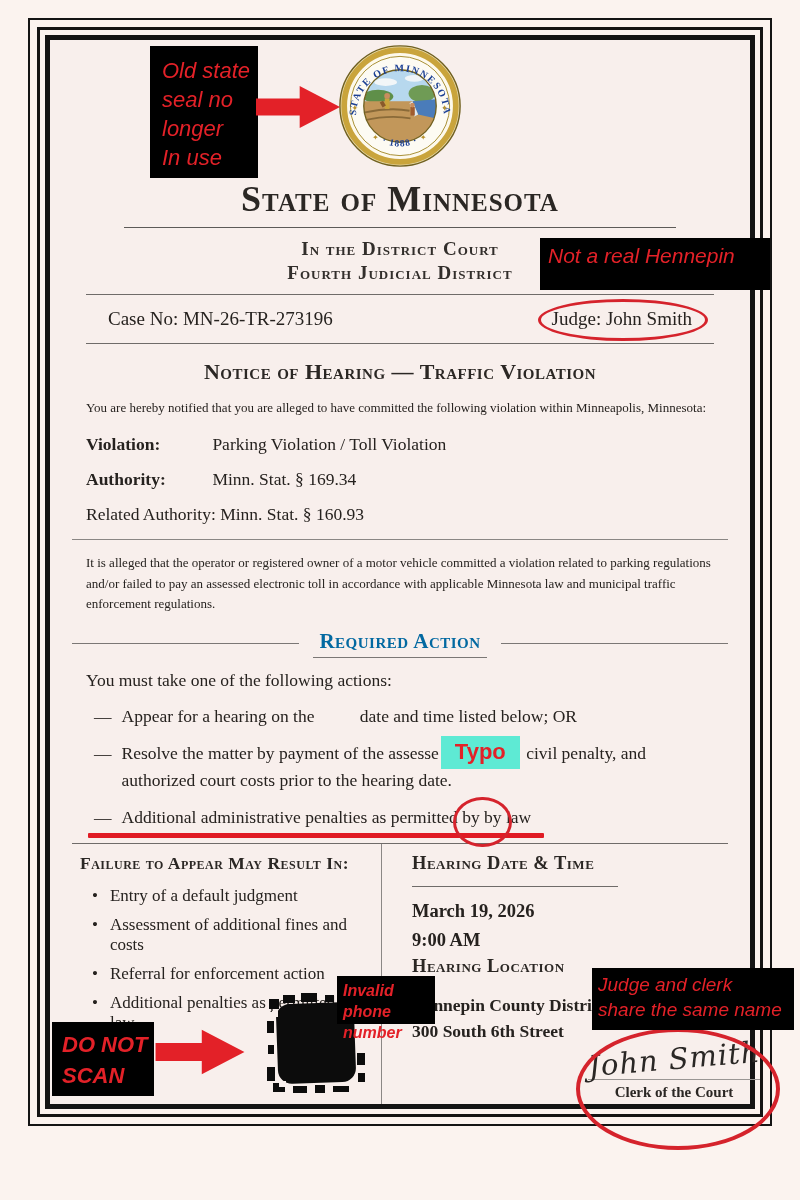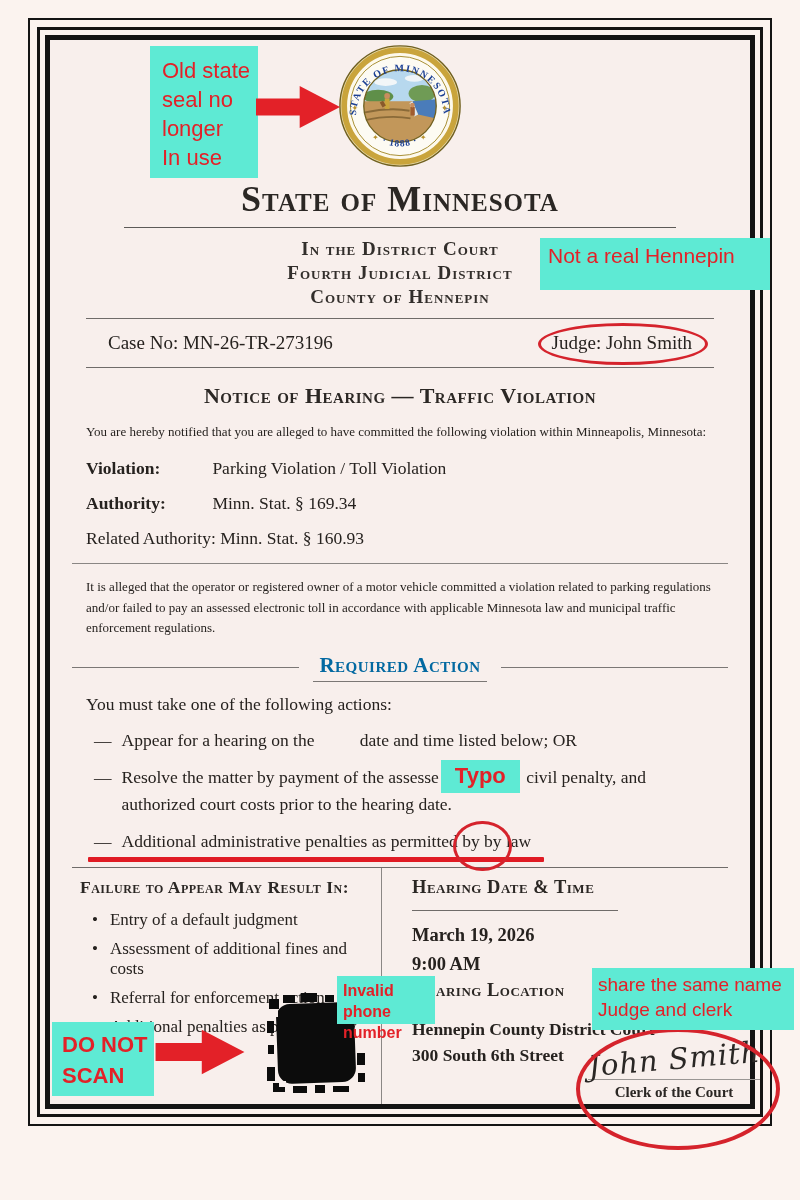--- a/index.html
+++ b/index.html
@@ -92,22 +92,22 @@
     transform:rotate(-5deg);letter-spacing:1px;color:#2a2725;white-space:nowrap;
   }
   .sig-line{border:none;border-top:1.2px solid #9a9694;margin:3px 0 4px;}
   .sig-title{font-size:15px;font-weight:700;color:#2b2724;}
   .sig-oval{
     position:absolute;left:576px;top:1028px;width:196px;height:114px;
     border:4px solid #d5232c;border-radius:50%;z-index:6;
   }
   
   .ann-box{
-    position:absolute;background:#5eead4;color:#e32128;z-index:7;
-    font-family:"Liberation Sans","DejaVu Sans",sans-serif;line-height:1.32;
+    position:absolute;background:#000000;color:#e32128;z-index:7;
+    font-family:"Liberation Sans","DejaVu Sans",sans-serif;line-height:1.32;font-style:italic;
   }
   .ann-old-seal{left:150px;top:46px;width:108px;height:132px;font-size:22px;padding:10px 0 0 12px;box-sizing:border-box;}
   .ann-not-judge{left:540px;top:238px;width:230px;height:52px;font-size:21px;padding:4px 0 0 8px;box-sizing:border-box;}
   .ann-judge-clerk{left:592px;top:968px;width:202px;height:62px;font-size:19px;padding:4px 0 0 6px;box-sizing:border-box;}
   .ann-do-not-scan{left:52px;top:1022px;width:102px;height:74px;font-size:22px;font-weight:700;padding:8px 0 0 10px;box-sizing:border-box;line-height:1.4;}
   .ann-invalid-phone{left:337px;top:976px;width:98px;height:48px;font-size:16px;font-weight:700;padding:4px 0 0 6px;box-sizing:border-box;z-index:8;}
   .red-arrow{position:absolute;z-index:7;}
   .arrow-1{left:256px;top:84px;width:84px;height:46px;}
   .arrow-2{left:150px;top:1028px;width:100px;height:48px;}
   .qr-blob{position:absolute;left:267px;top:991px;width:100px;height:104px;z-index:6;}
@@ -161,21 +161,20 @@
         <text x="108" y="70" font-size="9" fill="#b8922e">✦</text>
         <text x="36" y="101" font-size="8" fill="#b8922e">✦</text>
         <text x="86" y="101" font-size="8" fill="#b8922e">✦</text>
       </svg>
     </div>
 
     <h1 class="state-title">State of Minnesota</h1>
     <hr class="title-rule">
     <div class="court-line">In the District Court</div>
     <div class="court-line">Fourth Judicial District</div>
-    <div class="court-line">County of Hennepin</div>
 
     <div class="case-section">
       <div>
         <span>Case No:</span>
         <span>MN-26-TR-273196</span>
       </div>
       <div class="oval-wrap">
         <span>Judge:</span>
         <span>John Smith</span>
         <div class="oval"></div>
@@ -312,22 +311,22 @@
 
 <svg class="red-arrow arrow-1" viewBox="0 0 100 54">
   <polygon points="0,17 52,17 52,2 100,27 52,52 52,37 0,37" fill="#e32128"></polygon>
 </svg>
 
 <div class="ann-box ann-not-judge">
   <div>Not a real Hennepin</div>
 </div>
 
 <div class="ann-box ann-judge-clerk">
+  <div>Judge and clerk</div>
   <div>share the same name</div>
-  <div>Judge and clerk</div>
 </div>
 
 <div class="ann-box ann-invalid-phone">
   <div>Invalid phone</div>
   <div>number</div>
 </div>
 
 <div class="ann-box ann-do-not-scan">
   <div>DO NOT</div>
   <div>SCAN</div>

